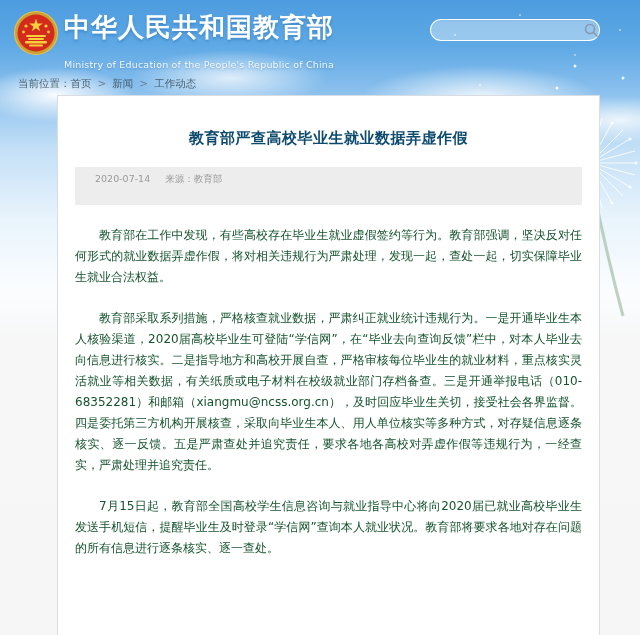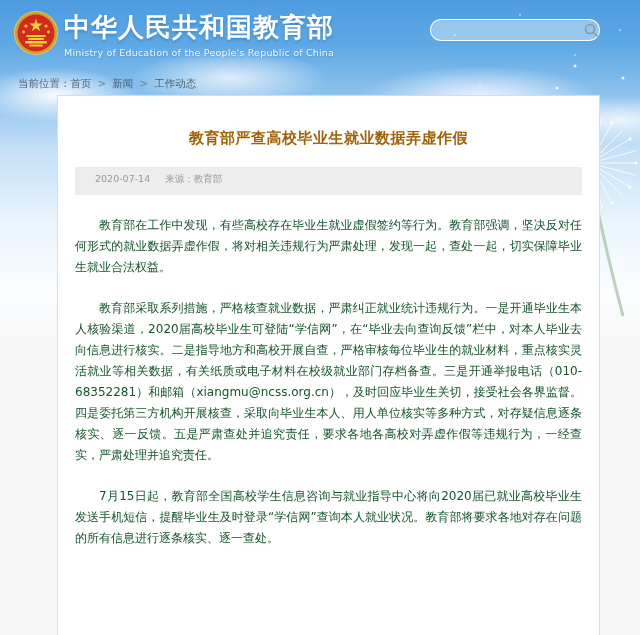--- a/index.html
+++ b/index.html
@@ -26,21 +26,21 @@
   
   .header { position: absolute; left: 0; top: 0; width: 562px; height: 70px; }
   .emblem { position: absolute; left: 13px; top: 10px; width: 46px; height: 46px; }
   .brand { position: absolute; left: 64px; top: 10px; color: #fff; }
   .brand-cn {
     font-size: 26px; font-weight: bold; letter-spacing: 1px;
     text-shadow: 0 2px 3px rgba(20,80,150,.35);
     white-space: nowrap;
   }
   .brand-en {
-    font-size: 9.5px; margin-top: 2px; letter-spacing: .2px;
+    font-size: 9.5px; margin-top: 14px; letter-spacing: .2px;
     color: #f2f8ff; text-shadow: 0 1px 2px rgba(20,80,150,.3);
     white-space: nowrap;
   }
   .search {
     position: absolute; left: 430px; top: 19px; width: 170px; height: 22px;
     border: 1px solid rgba(255,255,255,.95); border-radius: 11px;
     background: rgba(255,255,255,.38);
     display: flex; align-items: center;
     box-shadow: inset 0 1px 2px rgba(120,160,200,.25);
   }
@@ -62,24 +62,24 @@
   .breadcrumb .sep { margin: 0 6px; color: #6b8296; }
 
   
   .panel {
     position: absolute; left: 57px; top: 95px; width: 543px; height: 560px;
     background: #ffffff; border: 1px solid #d9dde1; border-bottom: none;
     padding: 0 17px;
   }
   .article-title {
     margin-top: 33px; text-align: center;
-    font-size: 15px; font-weight: bold; color: #a16207; letter-spacing: .5px;
+    font-size: 15px; font-weight: bold; color: #0c4a6e; letter-spacing: .5px;
   }
   .meta-bar {
-    margin-top: 19px; height: 28px; line-height: 23px;
+    margin-top: 19px; height: 38px; line-height: 23px;
     background: #ededed; color: #9a9a9a; font-size: 9.5px;
     padding-left: 20px;
   }
   .meta-bar .src { margin-left: 12px; }
   .article-body { margin-top: 4px; }
   .article-body p {
     margin-top: 20px; text-indent: 2em; text-align: justify;
     font-size: 12px; line-height: 21px; color: #14532d;
   }
 </style>

